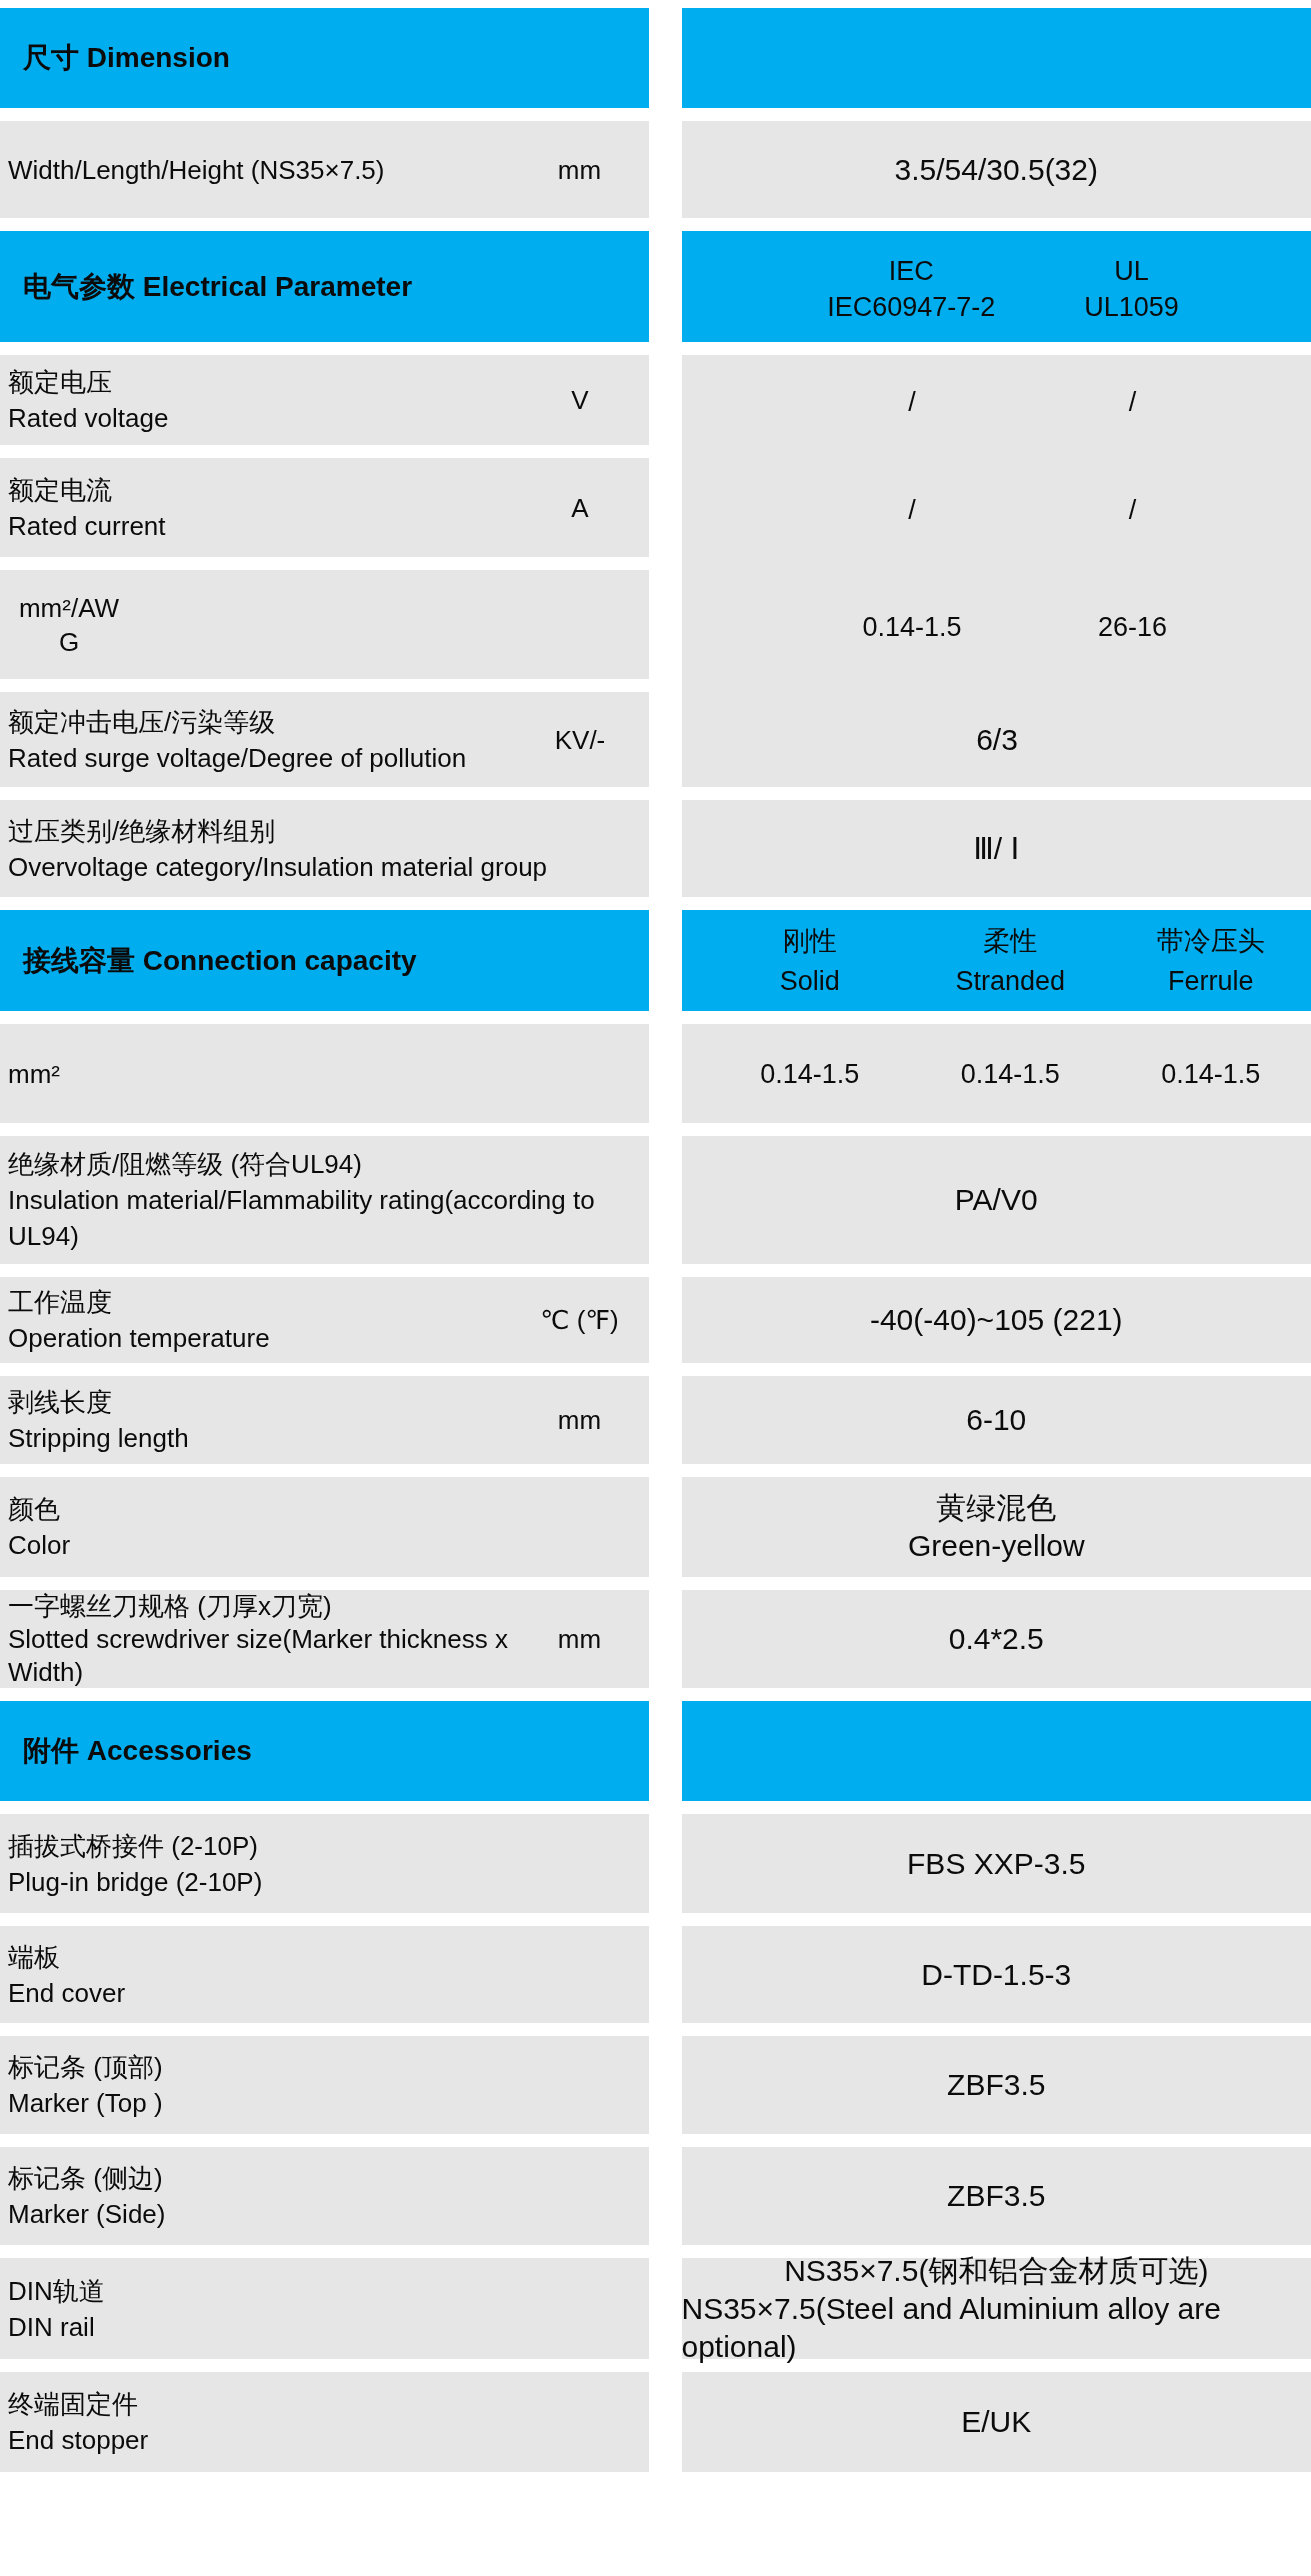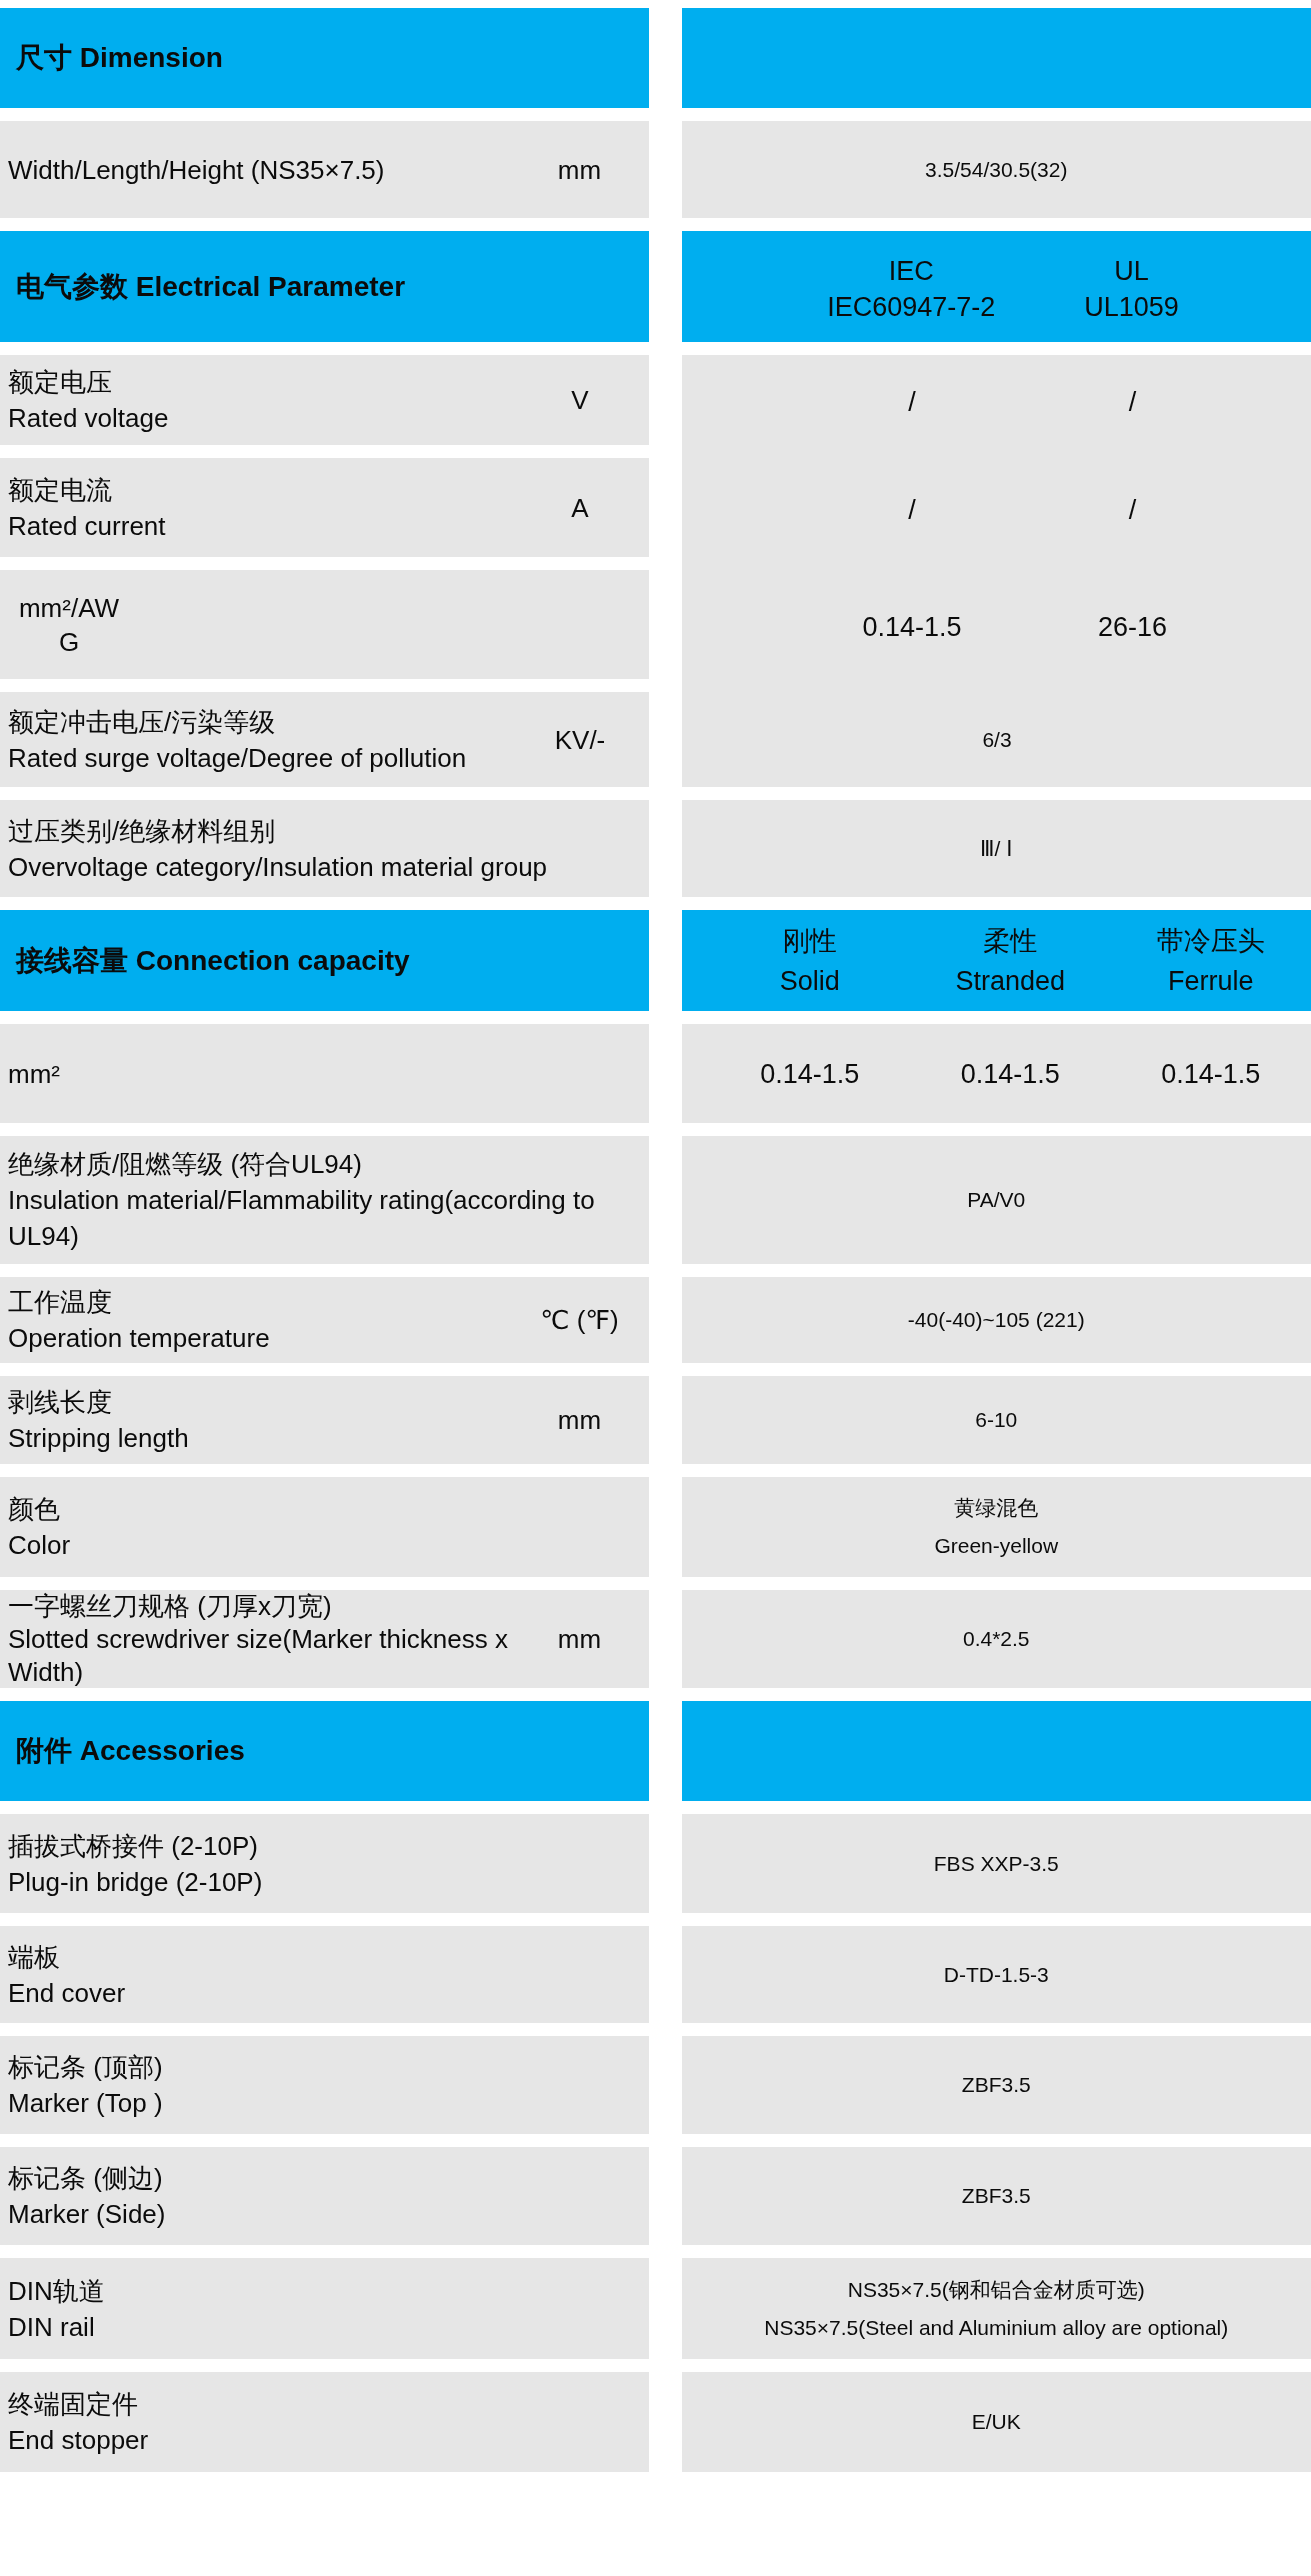--- a/index.html
+++ b/index.html
@@ -19,26 +19,26 @@
 
   
   .lcell { display: flex; align-items: center; height: 100%; }
   .lines { flex: 1 1 auto; padding-left: 8px; font-size: 26px; line-height: 36px; }
   .lines span { display: block; }
   .unit {
     flex: 0 0 138px; width: 138px; box-sizing: border-box;
     padding: 0 14px; text-align: center;
     font-size: 26px; line-height: 34px; word-break: break-all;
   }
-  .hdr-text { font-size: 28px; font-weight: 700; padding-left: 16px; }
+  .hdr-text { font-size: 28px; font-weight: 700; padding-left: 23px; }
 
   
   .vcell {
     display: flex; flex-direction: column; align-items: center; justify-content: center;
-    height: 100%; text-align: center; font-size: 21px; line-height: 38px;
+    height: 100%; text-align: left; font-size: 30px; line-height: 38px;
   }
   .dual {
     display: grid; grid-template-columns: 1fr 1fr; align-items: center;
     height: 100%; padding: 4px 11% 0 19%; box-sizing: border-box;
     font-size: 27px;
   }
   .dual .dcol { text-align: center; line-height: 36px; }
   .dual .dcol span { display: block; }
   .triple {
     display: grid; grid-template-columns: 1fr 1fr 1fr; align-items: center;

